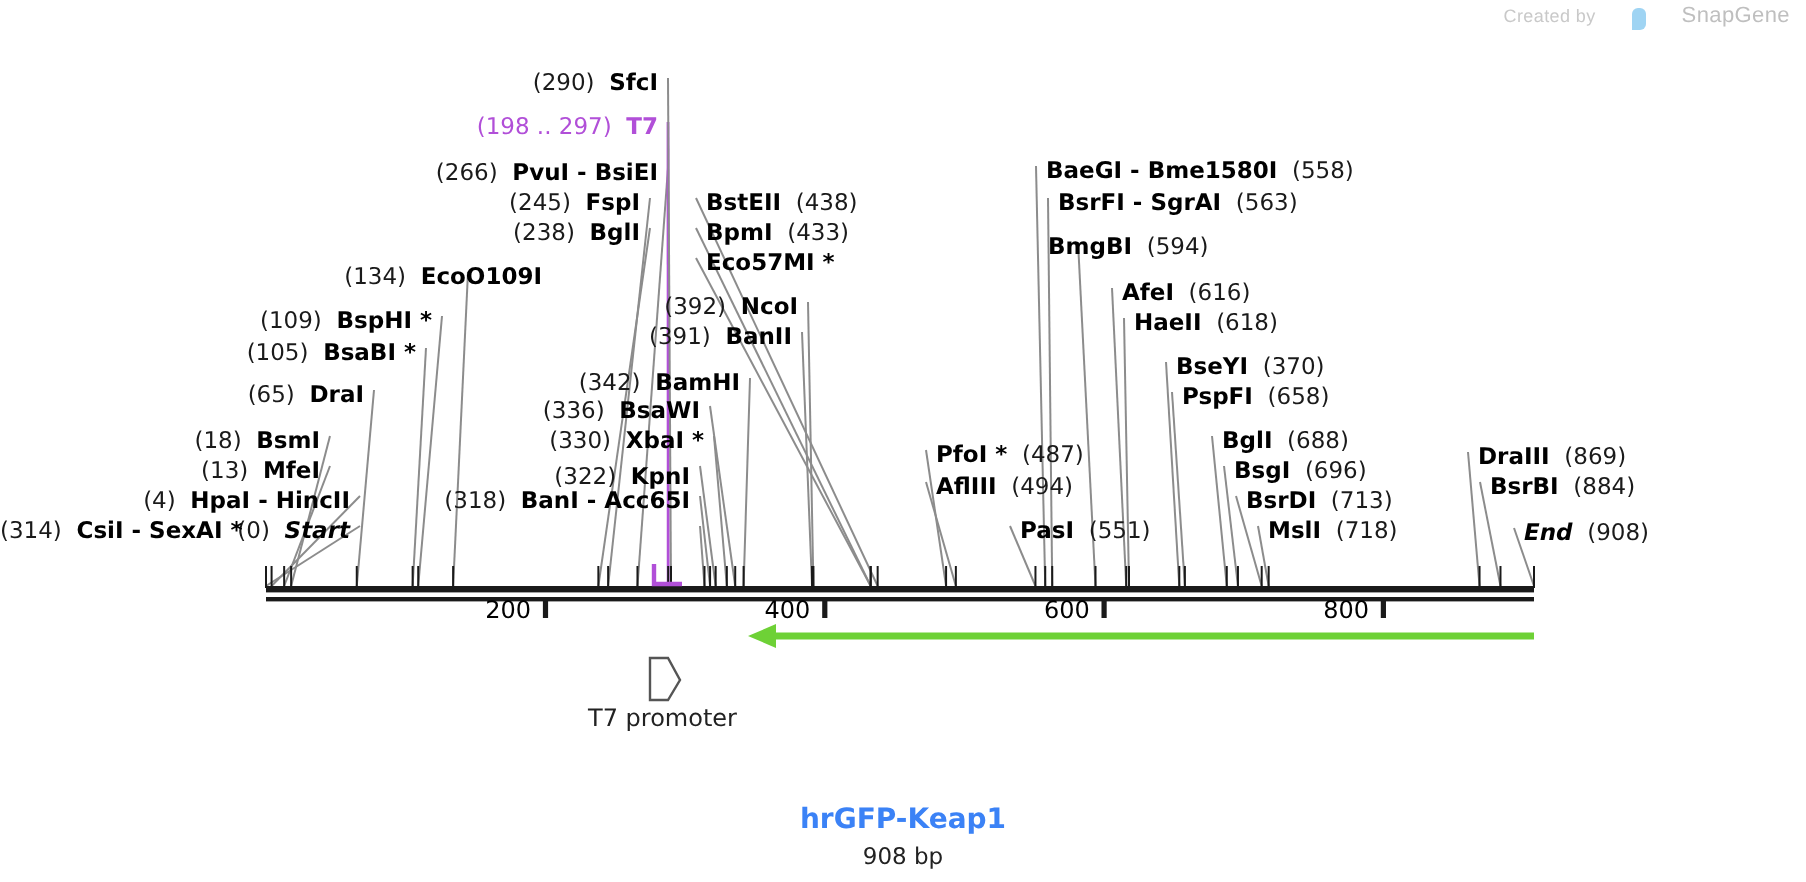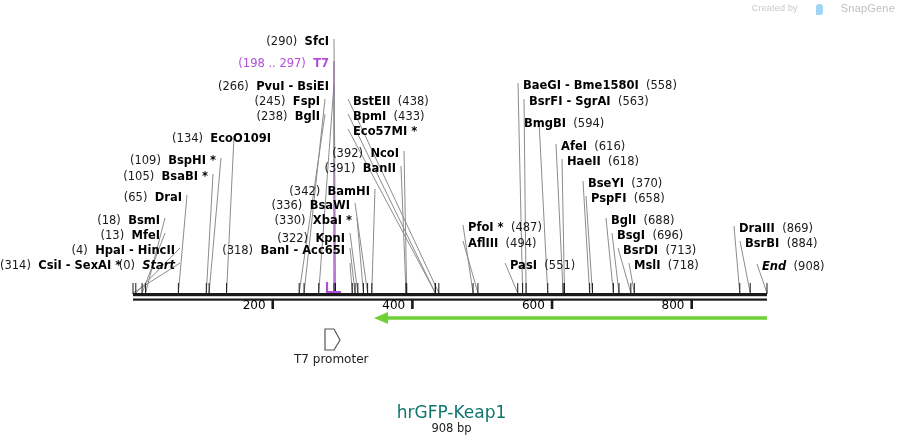--- a/index.html
+++ b/index.html
@@ -59,21 +59,21 @@
     position:absolute;
     font-family:"DejaVu Sans", sans-serif;
     font-size:12px;color:#222;
     white-space:nowrap;
   }
 
   
   .title{
     position:absolute;width:903px;text-align:center;
     font-family:"DejaVu Sans", sans-serif;
-    font-weight:normal;font-size:17px;color:#0f766e;
+    font-weight:bold;font-size:14px;color:#3b82f6;
   }
   .subtitle{
     position:absolute;width:903px;text-align:center;
     font-family:"DejaVu Sans", sans-serif;
     font-size:11.5px;color:#222;
   }
 </style>
 </head>
 <body>
 

